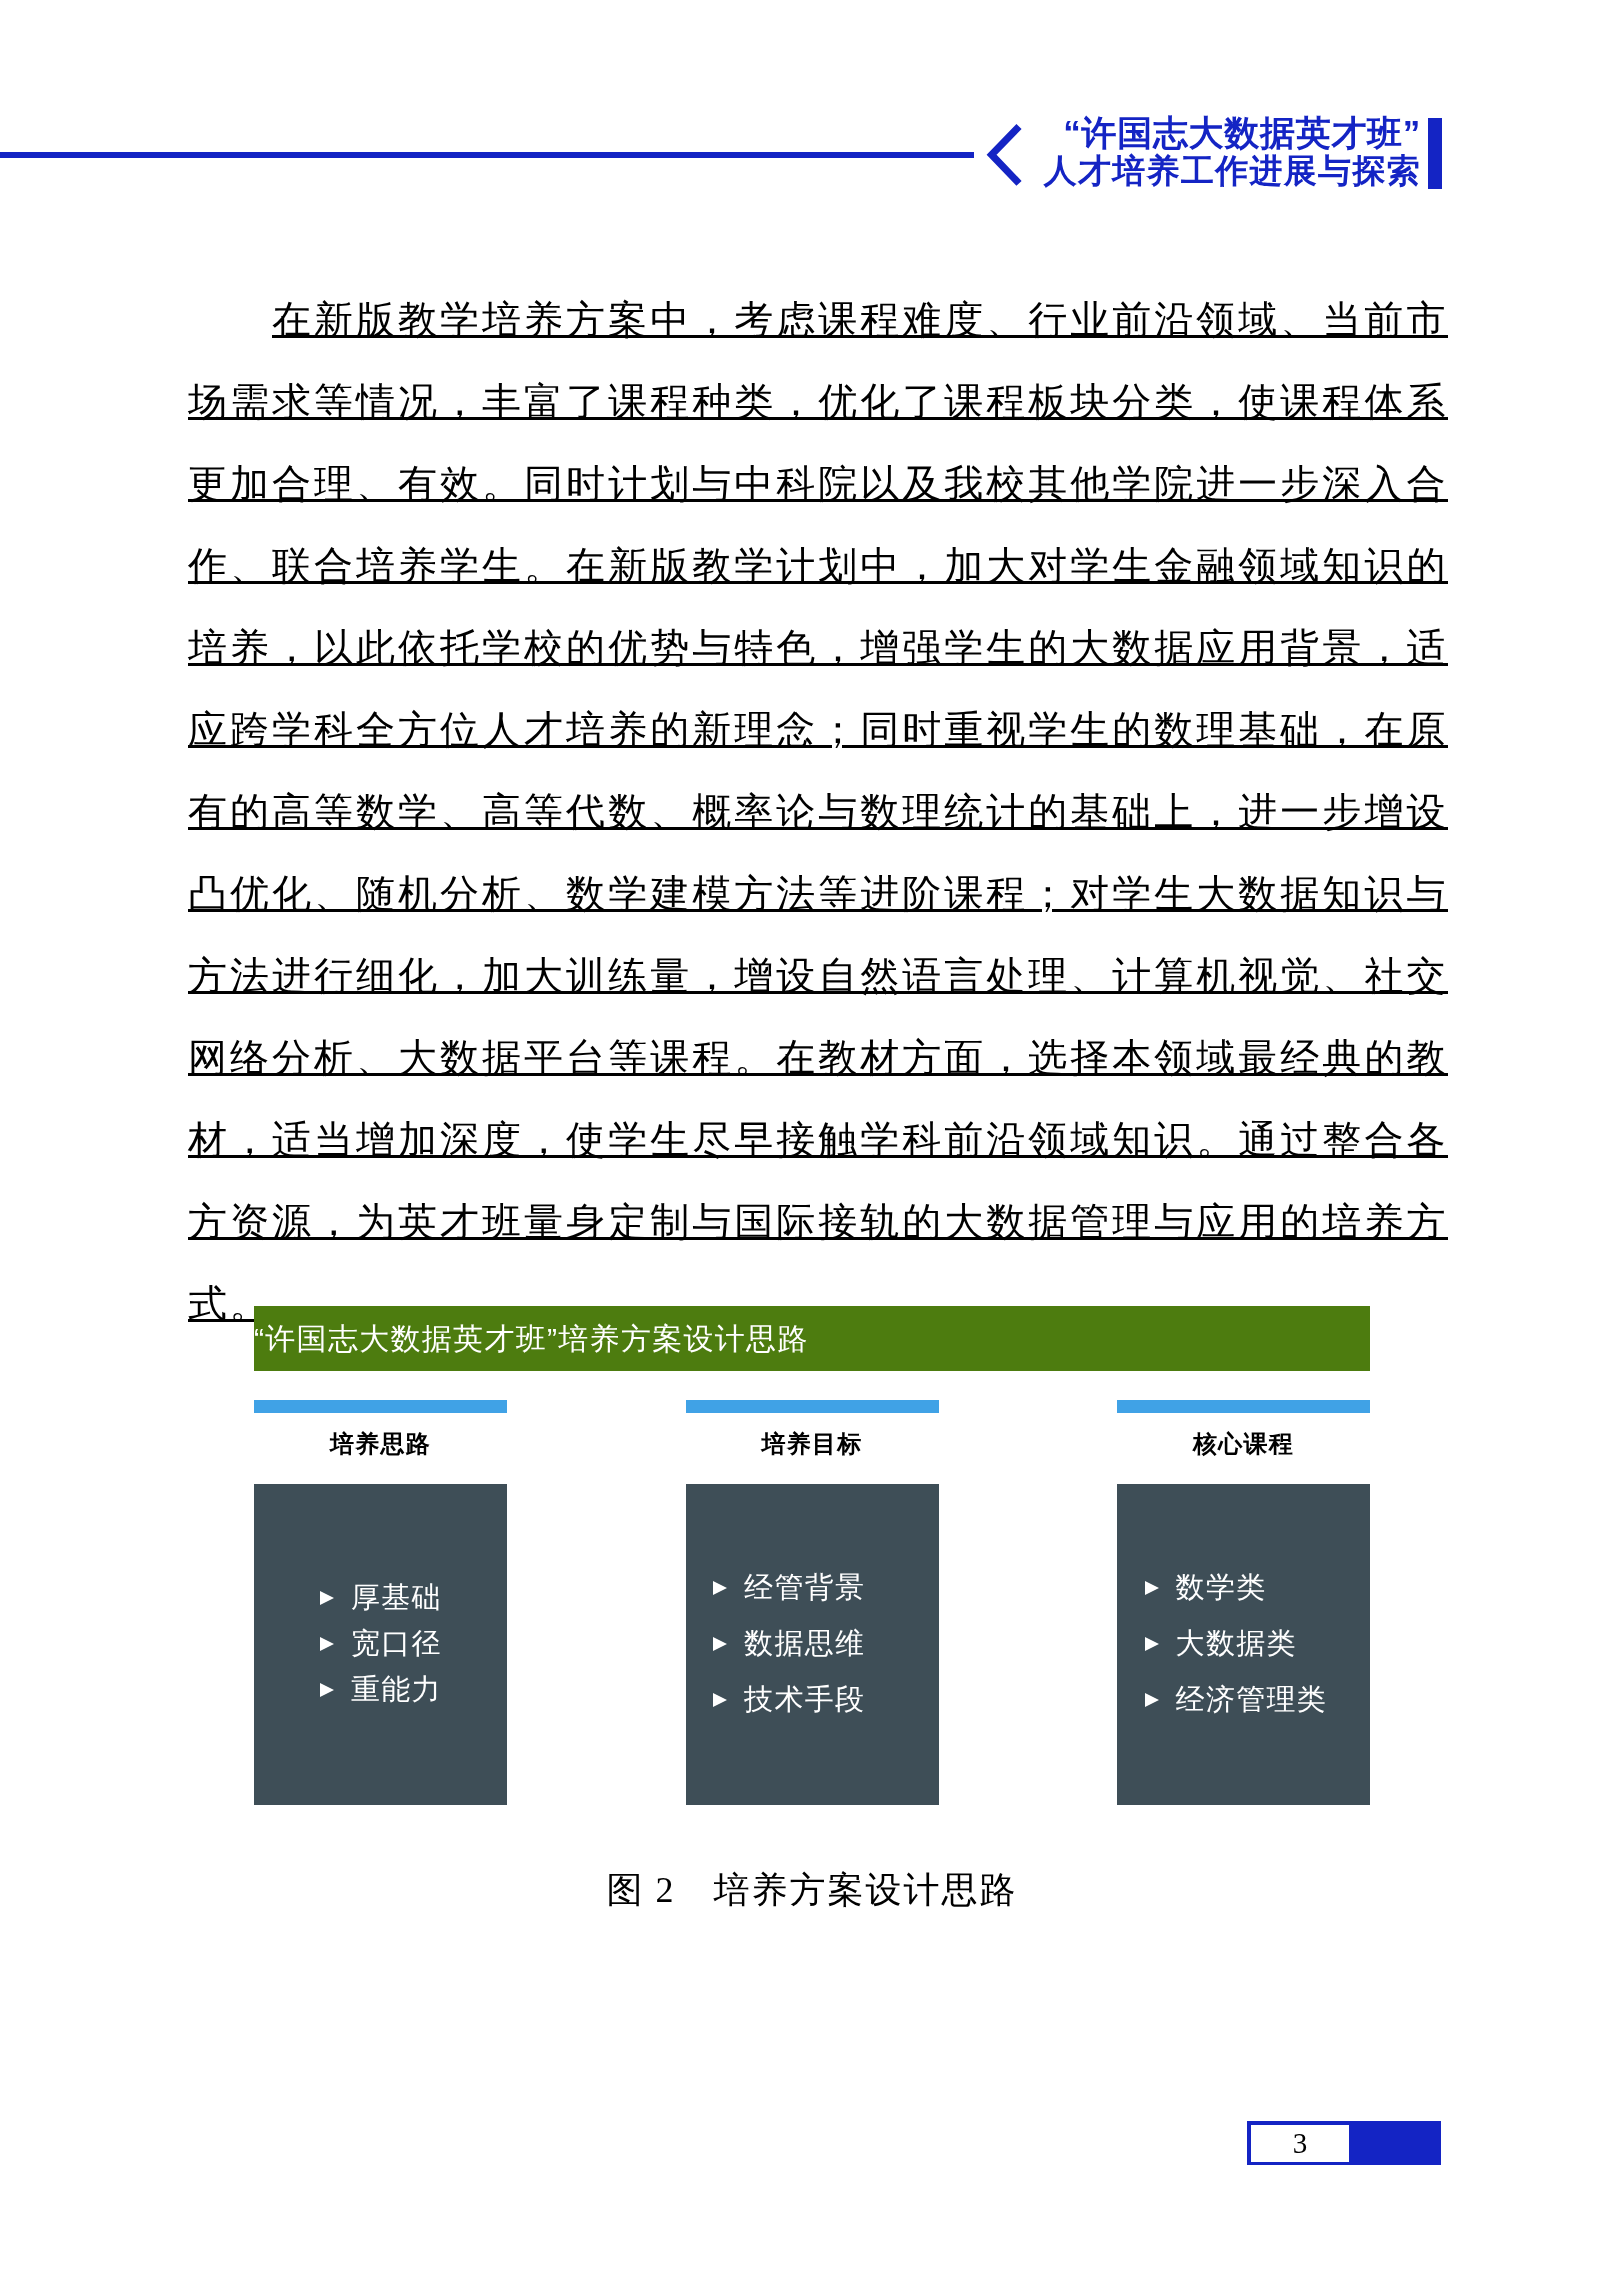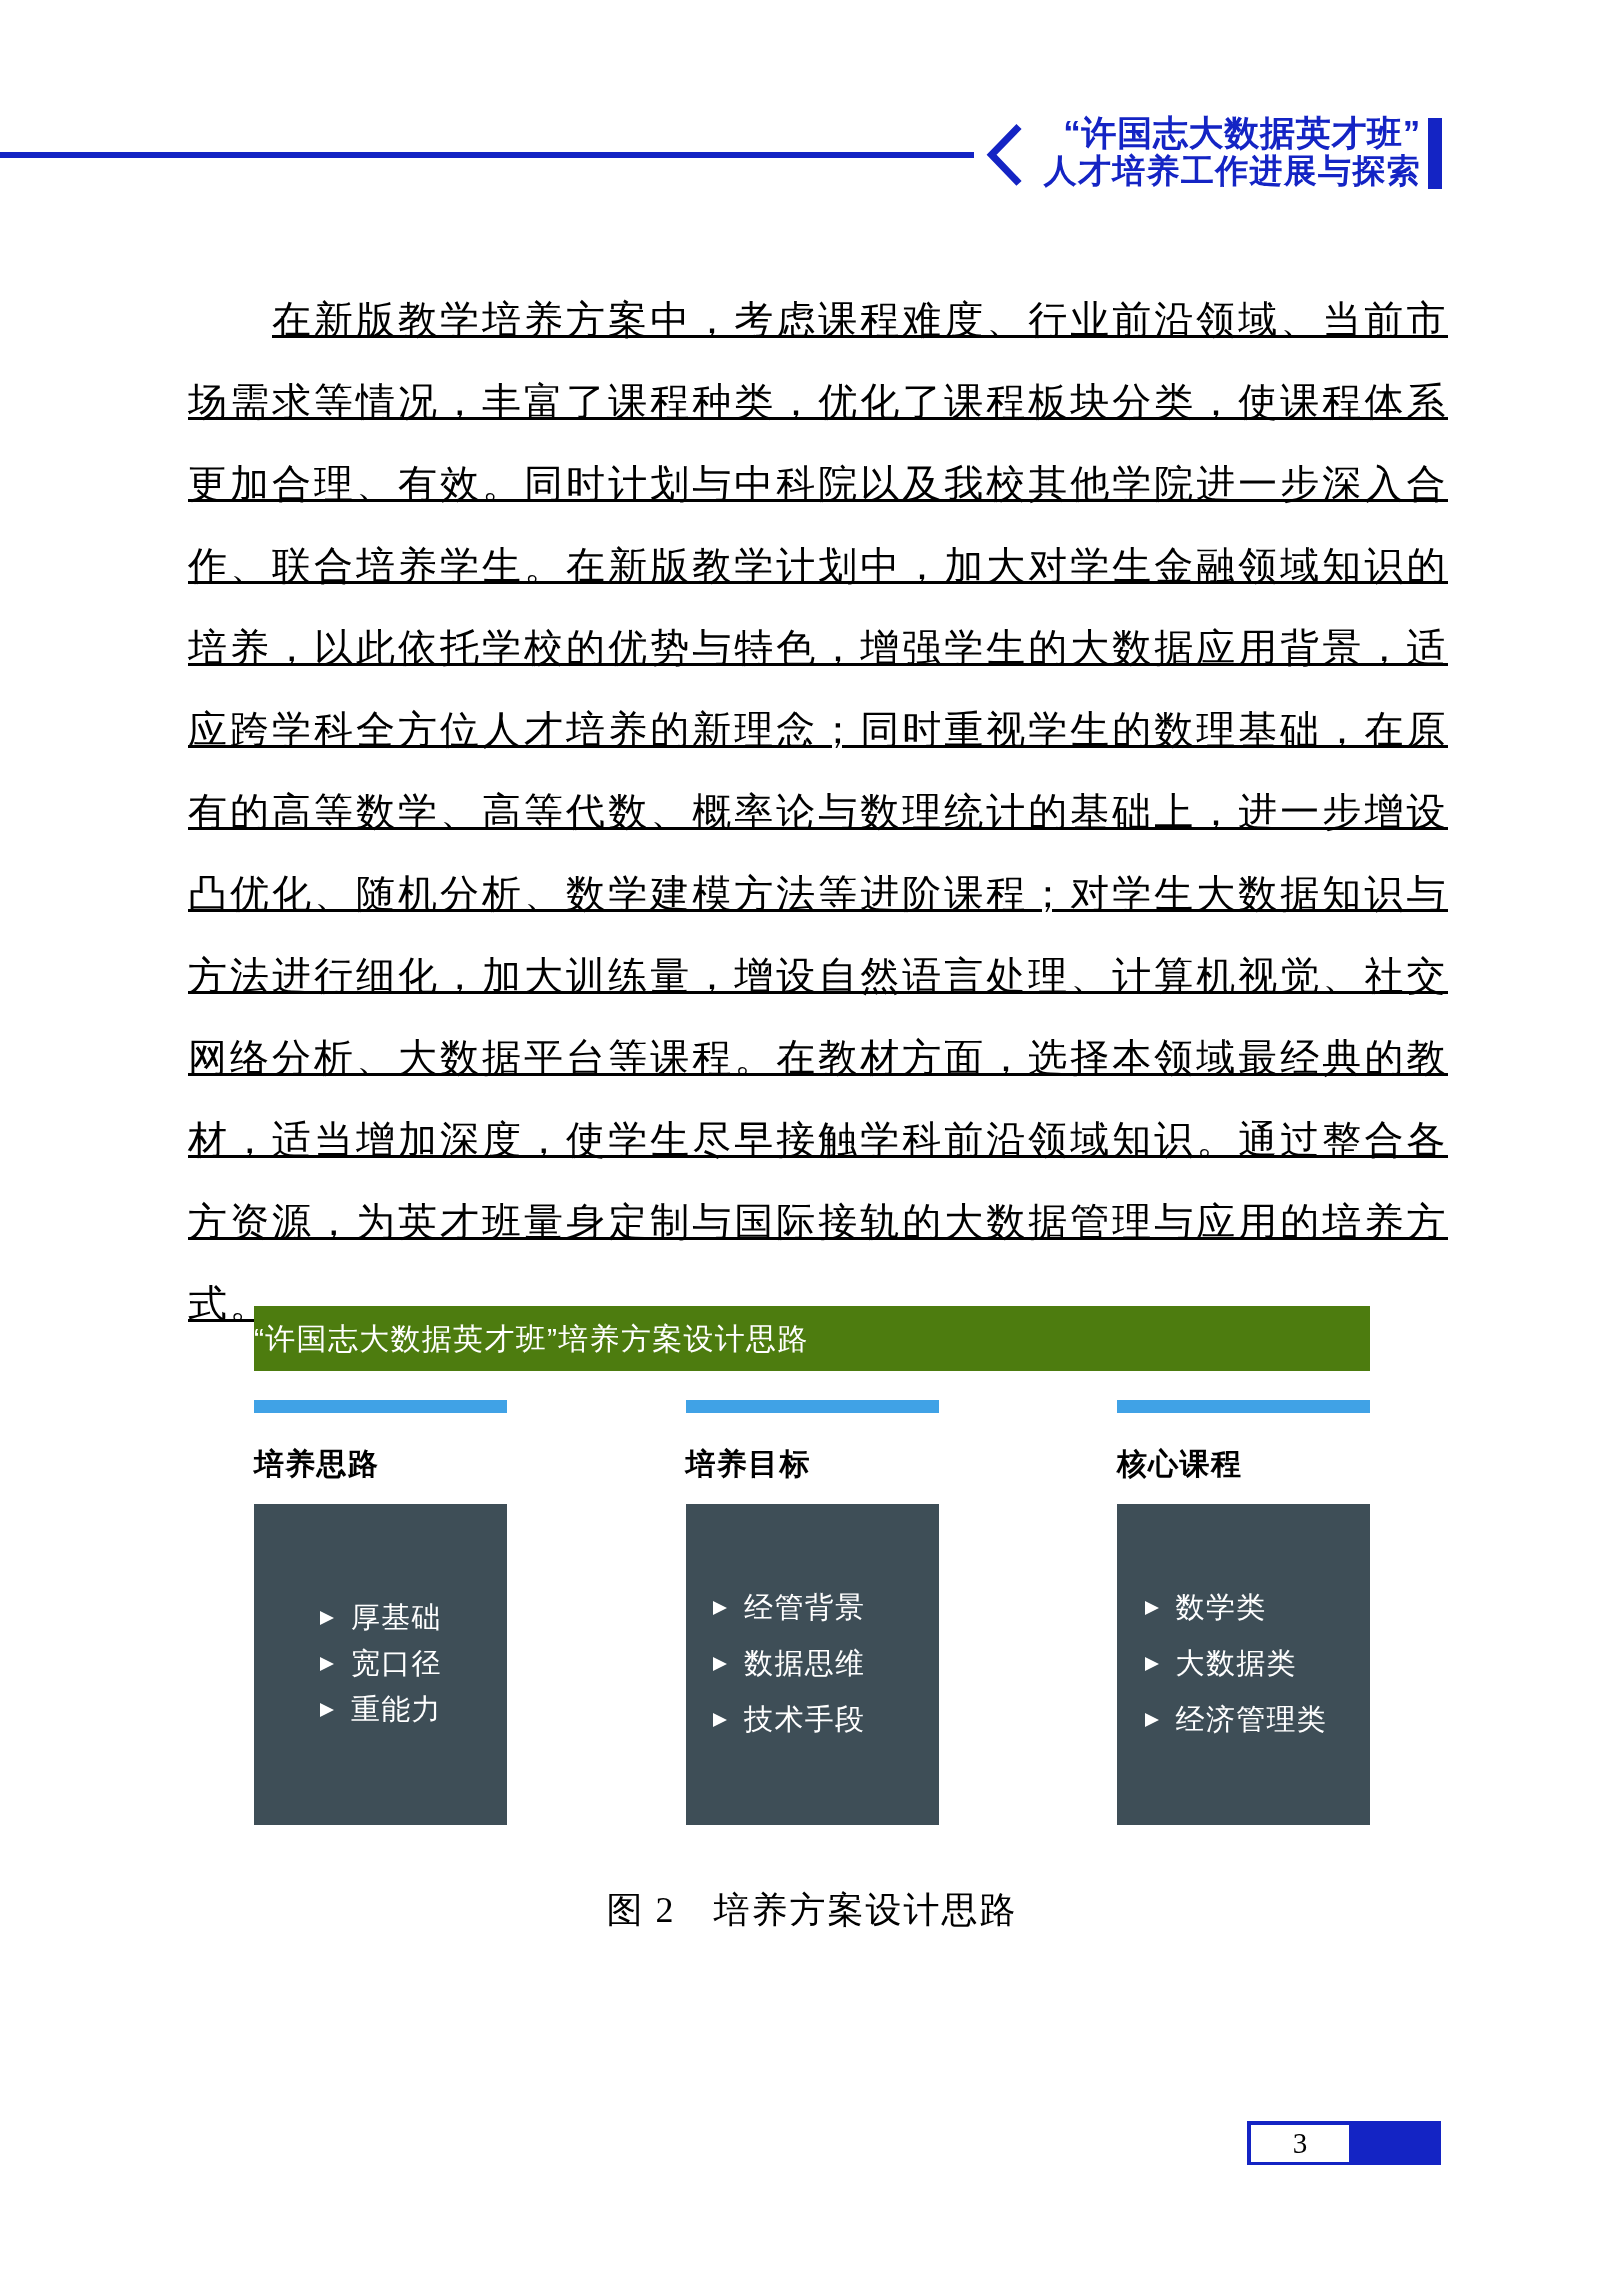--- a/index.html
+++ b/index.html
@@ -46,24 +46,24 @@
     font-family:"Liberation Sans", sans-serif;
     font-weight:normal;font-size:30px;letter-spacing:1.3px;
   }
   .cols{
     margin-top:29px;
     display:flex;justify-content:space-between;
   }
   .col{width:253px;}
   .col-bar{height:13px;background:#40A2E6;}
   .col-label{
-    margin-top:34px;height:33px;line-height:33px;
-    text-align:left;color:#000;
+    margin-top:14px;height:33px;line-height:33px;
+    text-align:center;color:#000;
     font-family:"Liberation Sans", sans-serif;
-    font-weight:bold;font-size:30px;letter-spacing:1.3px;
+    font-weight:bold;font-size:24px;letter-spacing:1.3px;
   }
   .col-box{
     margin-top:23.6px;height:321px;background:#3E4E57;
     display:flex;align-items:center;
   }
   .col-list{list-style:none;margin:8px;padding:0 0 0 19.6px;width:100%;box-sizing:border-box;}
   .col:nth-child(1) .col-list{padding-left:58px;}
   .item{
     display:flex;align-items:center;height:56px;
     color:#ffffff;font-size:29px;letter-spacing:1.3px;

